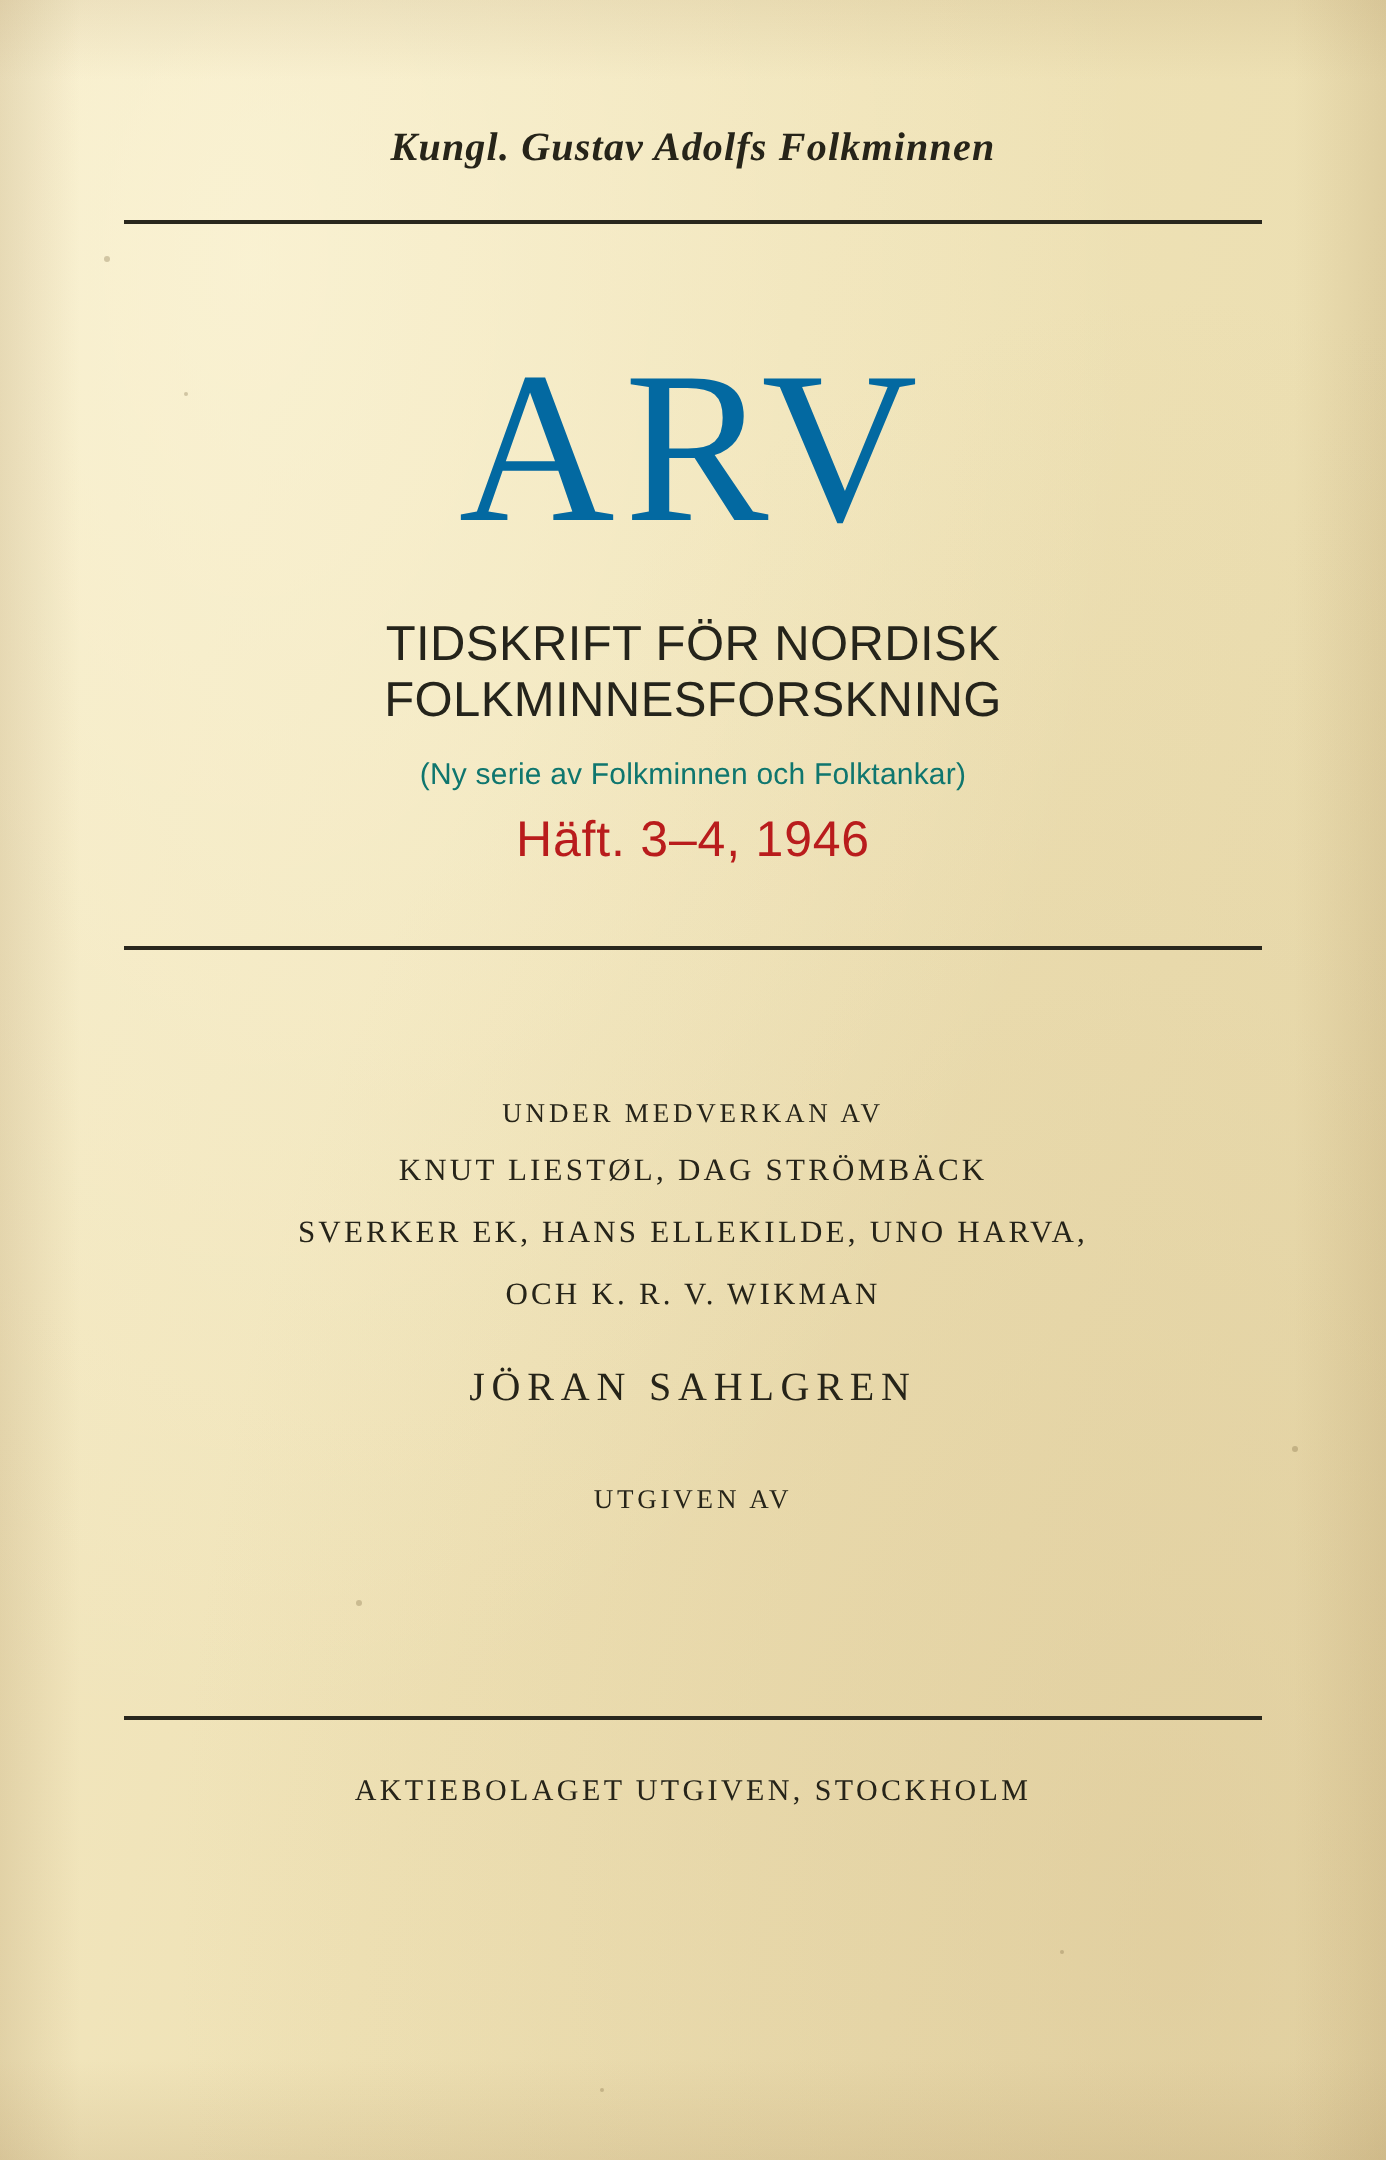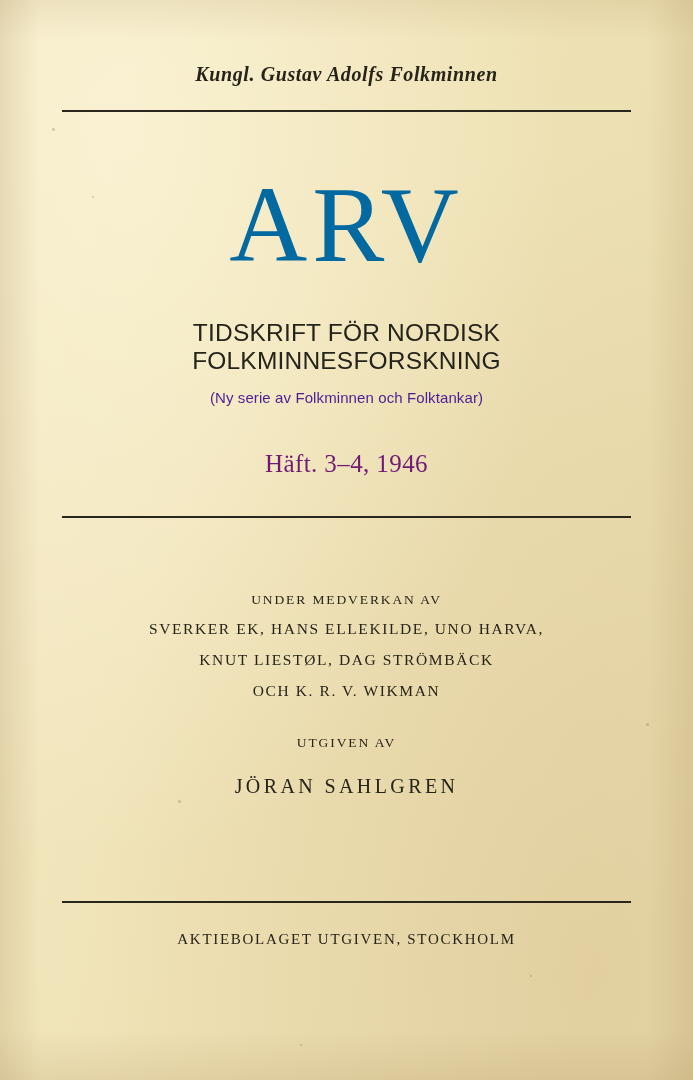--- a/index.html
+++ b/index.html
@@ -81,42 +81,42 @@
     margin-top: 62px;
     font-family: "Liberation Serif", serif;
     font-size: 108px;
     line-height: 0.95;
     letter-spacing: 5px;
     color: #0369a1;
     font-weight: normal;
   }
 
   .subtitle {
-    margin-top: 42px;
+    margin-top: 32px;
     font-family: "Liberation Sans", sans-serif;
     font-size: 24.5px;
     letter-spacing: 0.2px;
     color: #25241b;
   }
 
   .parenthetical {
     margin-top: 14px;
     font-family: "Liberation Sans", sans-serif;
     font-size: 15px;
     letter-spacing: 0.1px;
-    color: #4c1d95;
+    color: #0f766e;
     text-align: center;
   }
 
   .issue {
-    margin-top: 44px;
-    font-family: Liberation Serif, serif;
+    margin-top: 10px;
+    font-family: Liberation Sans, sans-serif;
     font-size: 25px;
     letter-spacing: 0.4px;
-    color: #701a75;
+    color: #b91c1c;
   }
 
   .credits {
     margin-top: 68px;
   }
   .credits .line {
     font-family: "Liberation Serif", serif;
     font-size: 15.5px;
     letter-spacing: 1.6px;
     line-height: 2.02;
@@ -172,26 +172,26 @@
     <div class="subtitle">TIDSKRIFT FÖR NORDISK FOLKMINNESFORSKNING</div>
 
     <div class="parenthetical">(Ny serie av Folkminnen och Folktankar)</div>
 
     <div class="issue">Häft. 3–4, 1946</div>
 
     <div class="rule mid"></div>
 
     <div class="credits">
       <div class="line small-label">UNDER MEDVERKAN AV</div>
+      <div class="line">KNUT LIESTØL, DAG STRÖMBÄCK</div>
       <div class="line">SVERKER EK, HANS ELLEKILDE, UNO HARVA,</div>
-      <div class="line">KNUT LIESTØL, DAG STRÖMBÄCK</div>
       <div class="line">OCH K. R. V. WIKMAN</div>
 
+      <div class="line editor-name">JÖRAN SAHLGREN</div>
       <div class="line editor-label">UTGIVEN AV</div>
-      <div class="line editor-name">JÖRAN SAHLGREN</div>
     </div>
 
     <div class="spacer-to-bottom-rule"></div>
 
     <div class="rule bottom"></div>
 
     <div class="imprint">AKTIEBOLAGET UTGIVEN, STOCKHOLM</div>
   </div>
 </div>
 

